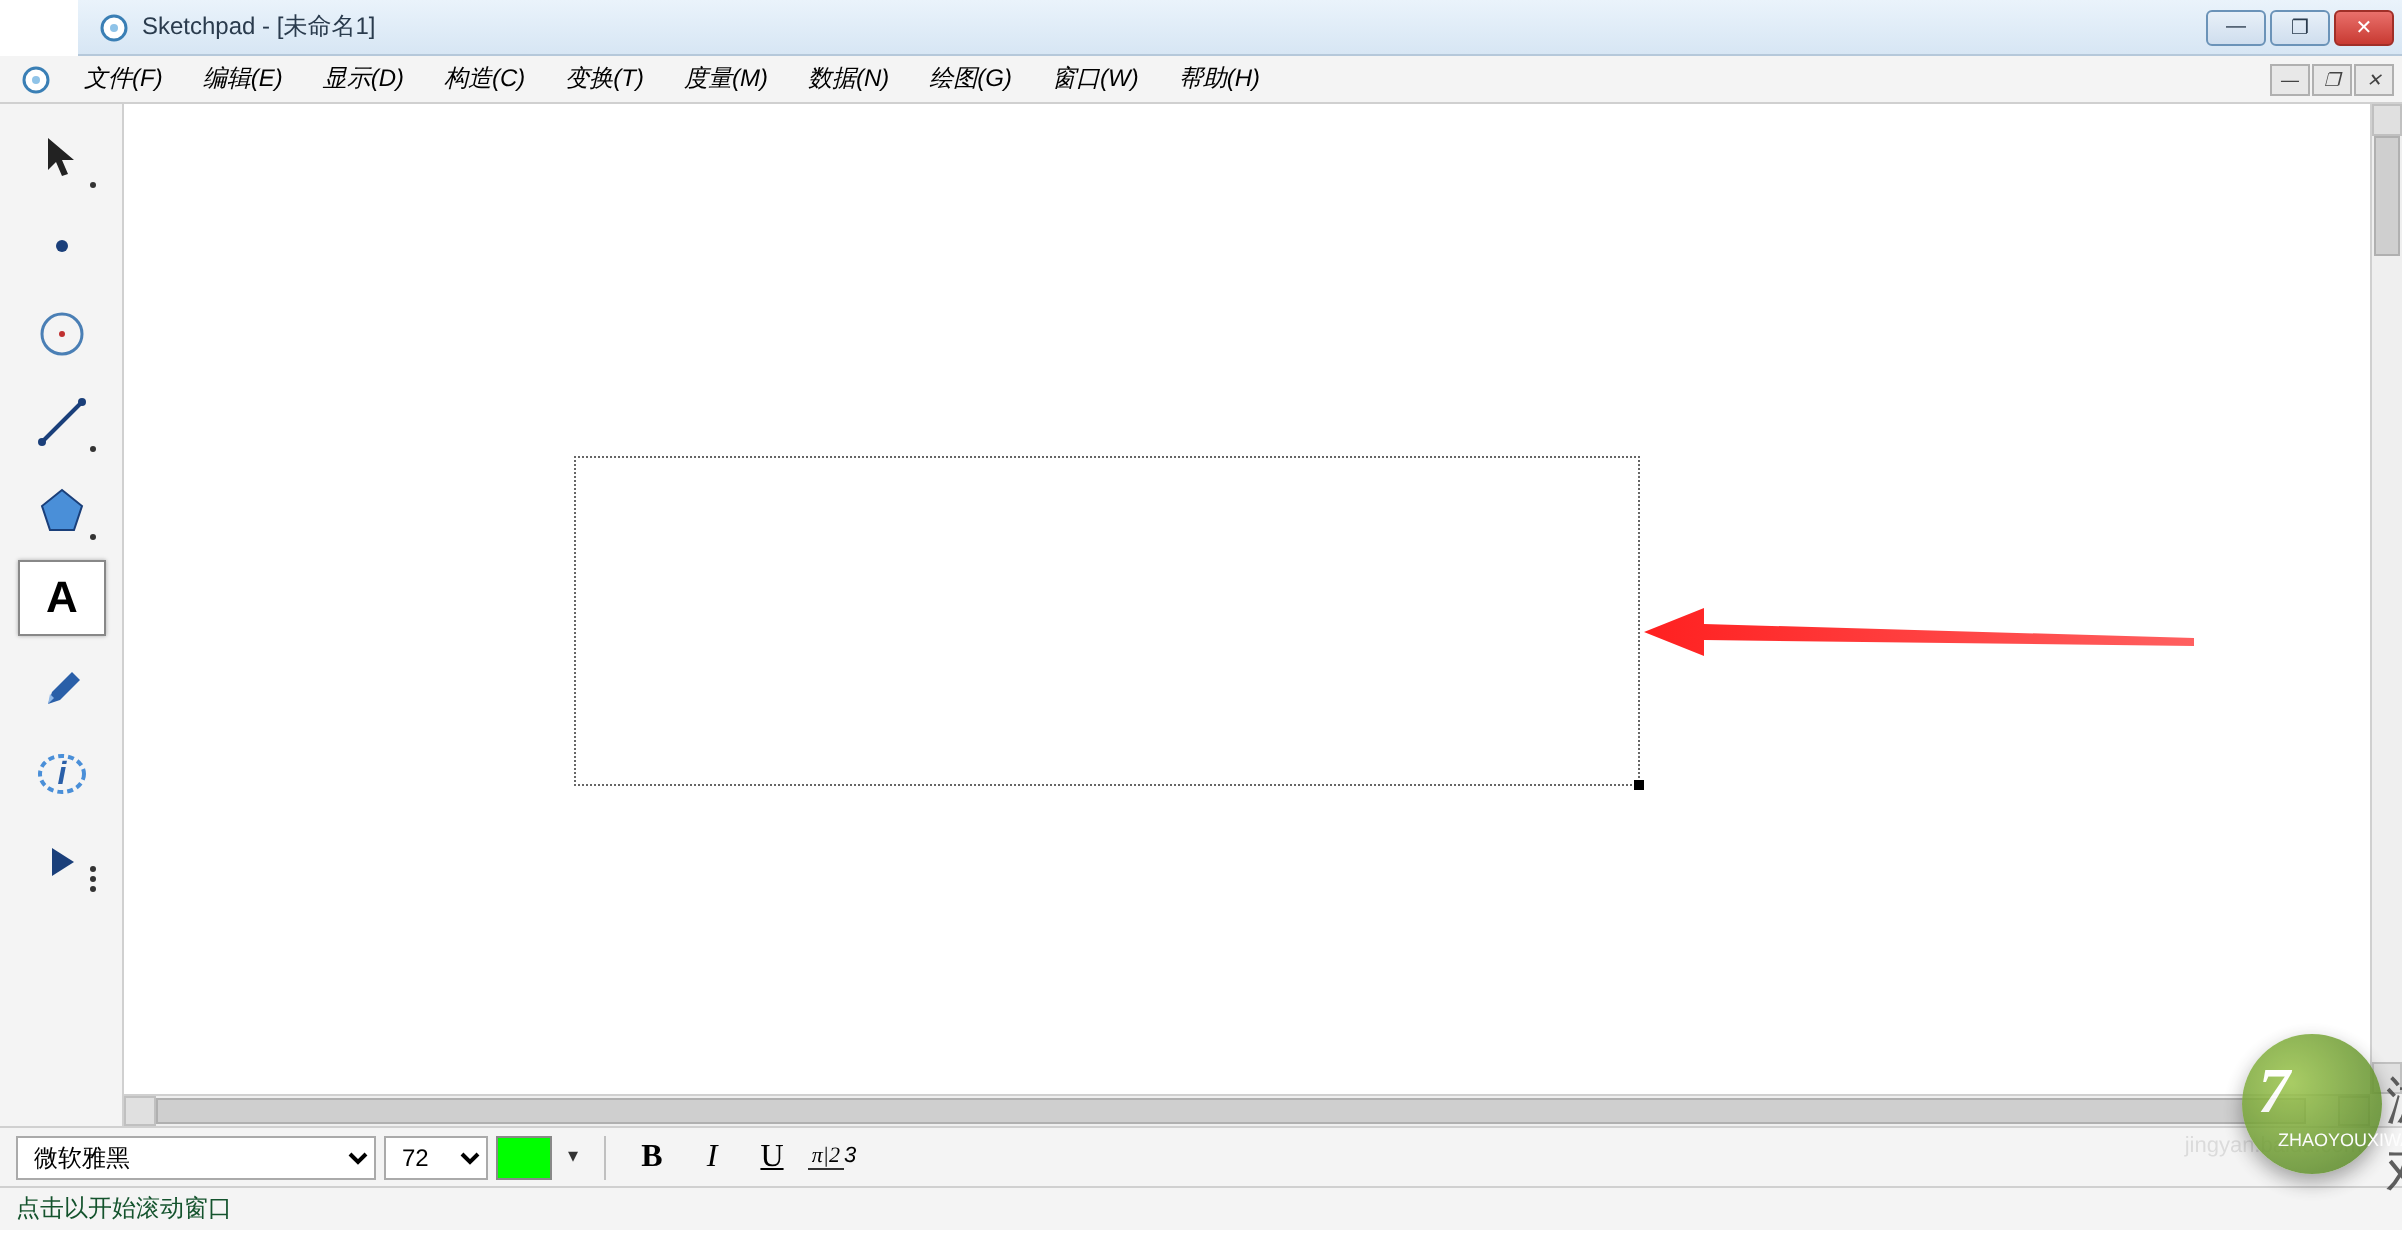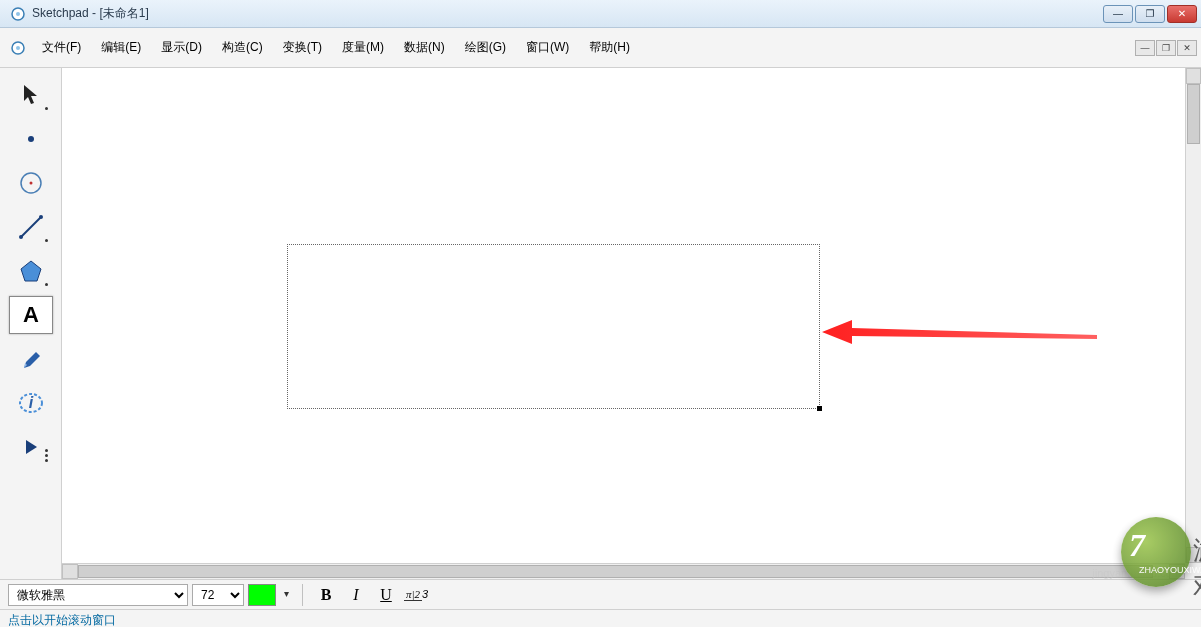--- a/index.html
+++ b/index.html
@@ -1,27 +1,27 @@
 <!DOCTYPE html>
 <html><head>
 <meta charset="utf-8">
 <style>
 * { margin: 0; padding: 0; box-sizing: border-box; font-family: "Microsoft YaHei", "SimSun", Tahoma, sans-serif; }
 body { width: 1201px; height: 627px; overflow: hidden; background: #fff; font-size: 12px; position: relative; }
 
 
-.titlebar { height: 28px; background: linear-gradient(#eaf3fb, #d7e6f4); border-bottom: 1px solid #b5c8da; display: flex; align-items: center; padding: 0 4px; }
+.titlebar { height: 28px; background: linear-gradient(#eaf3fb, #d7e6f4); border-bottom: 1px solid #b5c8da; display: flex; align-items: center; padding: 0 4px; margin-left: 39px; }
 .titlebar .app-icon { width: 16px; height: 16px; margin: 0 6px; display:flex; align-items:center; justify-content:center; }
 .titlebar .title { color: #2a3b4d; font-size: 12px; }
 .titlebar .win-controls { margin-left: auto; display: flex; gap: 2px; }
 .titlebar .win-btn { width: 30px; height: 18px; border: 1px solid #6b93b8; border-radius: 3px; background: linear-gradient(#e8f0f8,#cfdeee); display:flex; align-items:center; justify-content:center; font-size:10px; color:#2a3b4d;}
 .titlebar .win-btn.close { background: linear-gradient(#e9706b,#c83a32); border-color:#a02f28; color:#fff;}
 
 
-.menubar { height: 40px; background: #f4f4f4; border-bottom: 1px solid #d0d0d0; display:flex; align-items:center; padding-left:4px; position:relative;}
+.menubar { height: 24px; background: #f4f4f4; border-bottom: 1px solid #d0d0d0; display:flex; align-items:center; padding-left:4px; position:relative;font-style:italic;}
 .menubar .app-icon { width:16px; height:16px; margin:0 6px; display:flex;align-items:center;justify-content:center;}
 .menubar .menu-item { padding: 3px 10px; color:#000; cursor:default;}
 .menubar .mdi-controls { margin-left:auto; display:flex; gap:1px; padding-right:4px;}
 .menubar .mdi-btn { width:20px; height:16px; border:1px solid #b0b0b0; background:#e8e8e8; font-size:9px; display:flex;align-items:center;justify-content:center; color:#444;}
 
 
 .client { display:flex; height: 511px; }
 .toolbox { width: 62px; background:#f4f4f4; border-right:1px solid #d0d0d0; display:flex; flex-direction:column; align-items:center; padding-top:8px;}
 .tool { width:44px; height:38px; margin-bottom:6px; display:flex; align-items:center; justify-content:center; border:1px solid transparent; position:relative;}
 .tool.selected { border:1px solid #888; background:#fff; box-shadow: 0 0 2px rgba(0,0,0,.3);}
@@ -55,21 +55,21 @@
 .color-swatch::after{content:"▾"; position:absolute; right:-14px; top:3px; font-size:10px; color:#333;}
 .color-wrap{display:flex;align-items:center;width:44px;}
 .sep { width:1px; height:22px; background:#c0c0c0; margin:0 6px;}
 .fbtn { width:26px; height:24px; display:flex; align-items:center; justify-content:center; font-family:"Times New Roman",serif; font-size:16px; border:1px solid transparent;}
 .fbtn.bold{font-weight:bold;}
 .fbtn.italic{font-style:italic;}
 .fbtn.underline{text-decoration:underline;}
 .fbtn.frac{font-size:11px; line-height:1; font-style:italic;}
 
 
-.statusbar { height:22px; background:#f4f4f4; border-top:1px solid #d0d0d0; display:flex; align-items:center; padding:0 8px; color:#0369a1;}
+.statusbar { height:22px; background:#f4f4f4; border-top:1px solid #d0d0d0; display:flex; align-items:center; padding:0 8px; color:#14532d;}
 
 
 .watermark1 { position:absolute; right:20px; bottom:48px; color:#bbb; font-size:28px; font-family:Arial,sans-serif; pointer-events:none; opacity:.55;}
 .watermark1 .sub{font-size:11px; display:block; text-align:left; color:#c7c7c7;}
 .watermark2 { position:absolute; right:10px; bottom:40px; pointer-events:none; opacity:.85;}
 .watermark2 .circle{width:70px;height:70px;border-radius:50%;background:radial-gradient(circle at 35% 35%, #9ac44a, #4a7a1f);box-shadow:0 4px 10px rgba(0,0,0,.4);position:relative;}
 .watermark2 .txt{position:absolute; left:72px; top:16px; color:#444; font-size:26px; writing-mode:horizontal-tb;}
 .watermark2 .seven{position:absolute;left:8px;top:10px;color:#fff;font-style:italic;font-weight:bold;font-size:32px;font-family:Georgia,serif;}
 .watermark2 .subt{position:absolute;left:18px;bottom:12px;color:#fff;font-size:9px;}
 </style>

